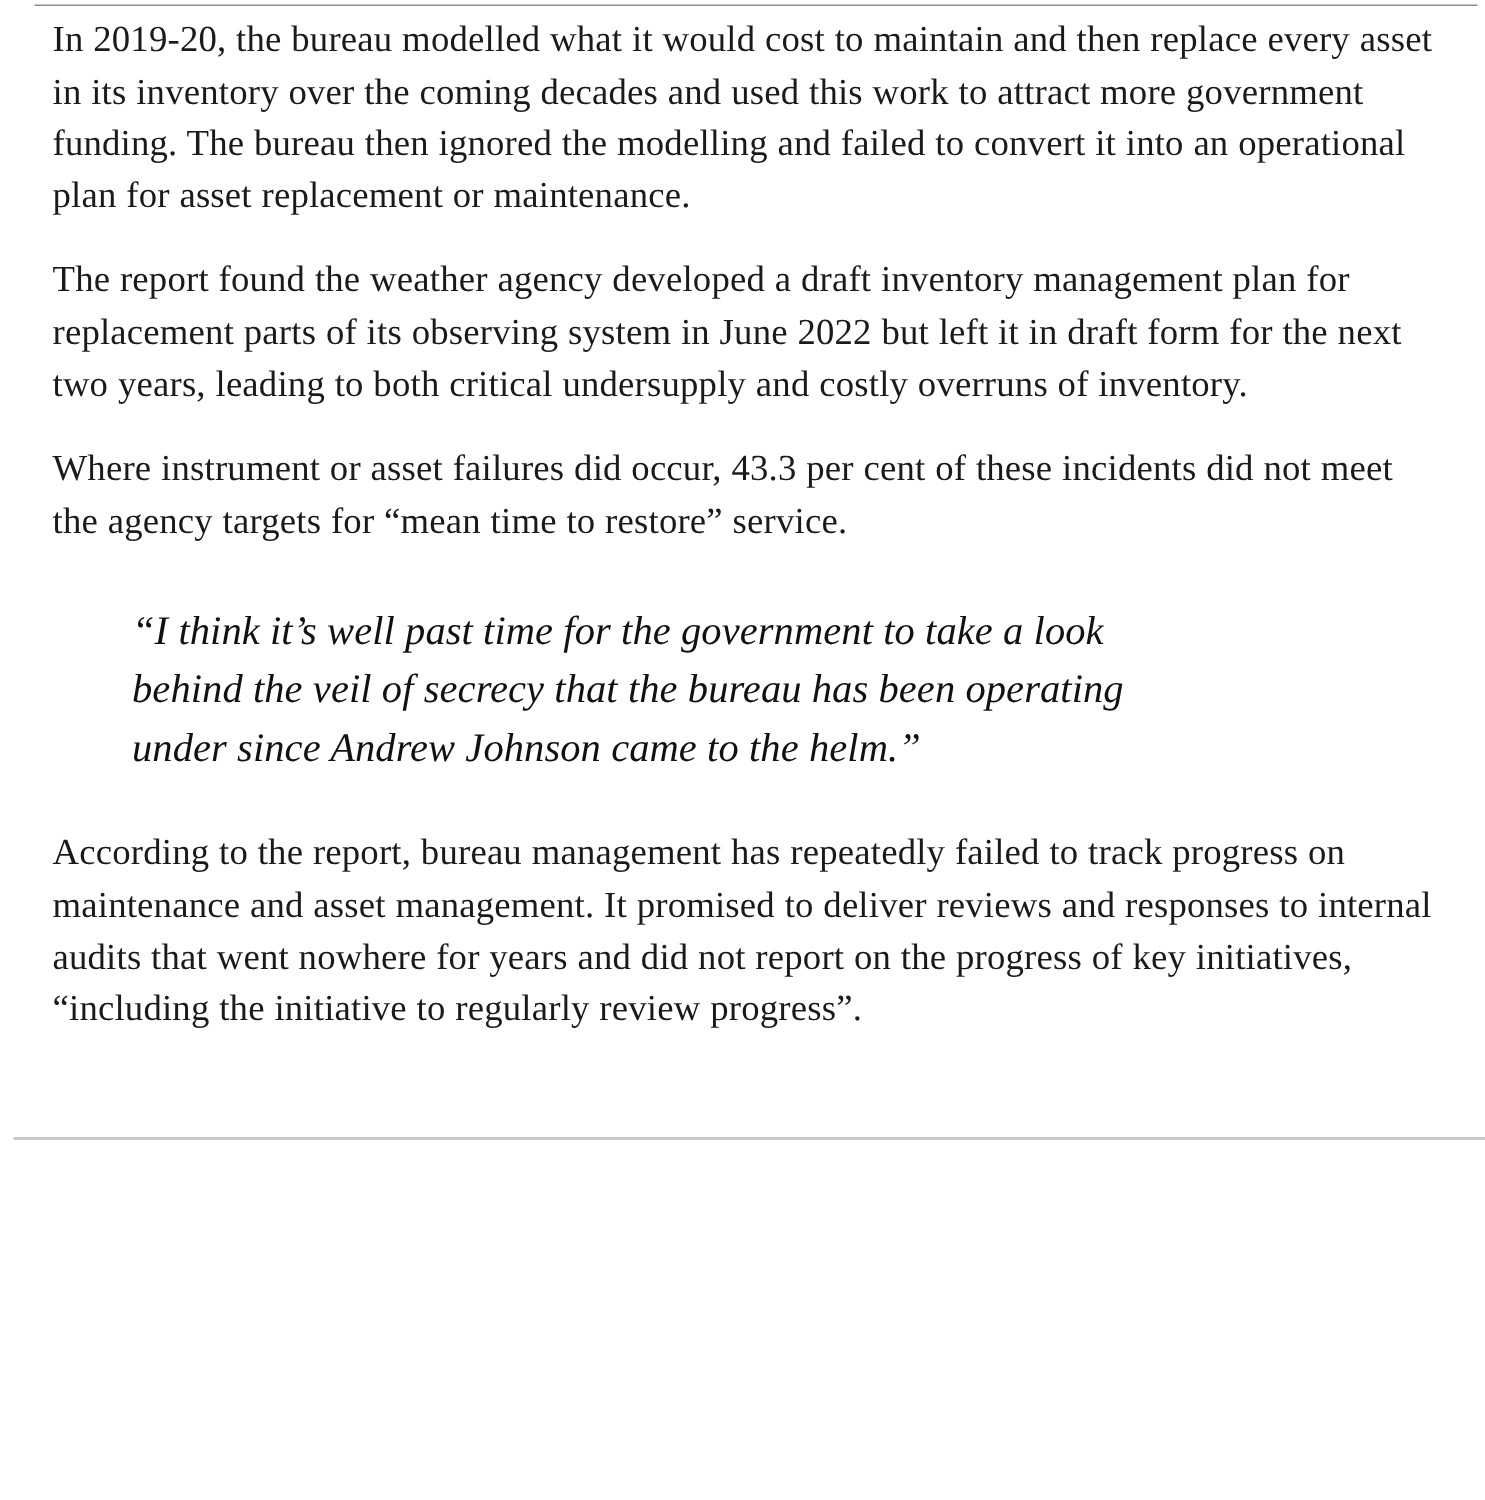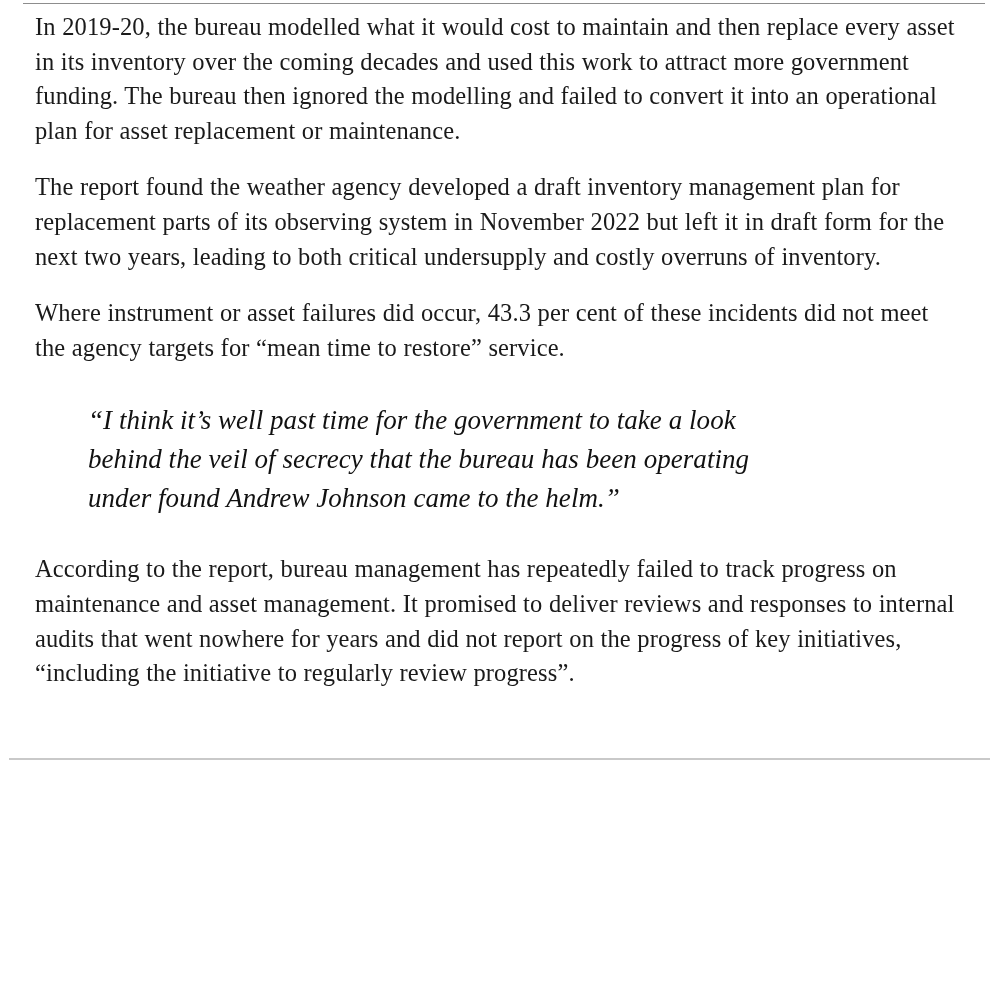--- a/index.html
+++ b/index.html
@@ -86,27 +86,27 @@
 <body>
 
 <div class="article-surface">
 
   <div class="rule-top"></div>
 
   <div class="article-body">
 
     <p class="para">In 2019-20, the bureau modelled what it would cost to maintain and then replace every asset in its inventory over the coming decades and used this work to attract more government funding. The bureau then ignored the modelling and failed to convert it into an operational plan for asset replacement or maintenance.</p>
 
-    <p class="para">The report found the weather agency developed a draft inventory management plan for replacement parts of its observing system in November 2022 but left it in draft form for the next two years, leading to both critical undersupply and costly overruns of inventory.</p>
+    <p class="para">The report found the weather agency developed a draft inventory management plan for replacement parts of its observing system in June 2022 but left it in draft form for the next two years, leading to both critical undersupply and costly overruns of inventory.</p>
 
 
     <p class="para">Where instrument or asset failures did occur, 43.3 per cent of these incidents did not meet the agency targets for “mean time to restore” service.</p>
 
     <blockquote class="pull-quote">
-      <p class="pull-quote-text">“I think it’s well past time for the government to take a look behind the veil of secrecy that the bureau has been operating under found Andrew Johnson came to the helm.”</p>
+      <p class="pull-quote-text">“I think it’s well past time for the government to take a look behind the veil of secrecy that the bureau has been operating under since Andrew Johnson came to the helm.”</p>
     </blockquote>
 
     <div class="spacer-after-quote"></div>
 
     <p class="para">According to the report, bureau management has repeatedly failed to track progress on maintenance and asset management. It promised to deliver reviews and responses to internal audits that went nowhere for years and did not report on the progress of key initiatives, “including the initiative to regularly review progress”.</p>
 
   </div>
 
   <div class="rule-bottom"></div>
 

